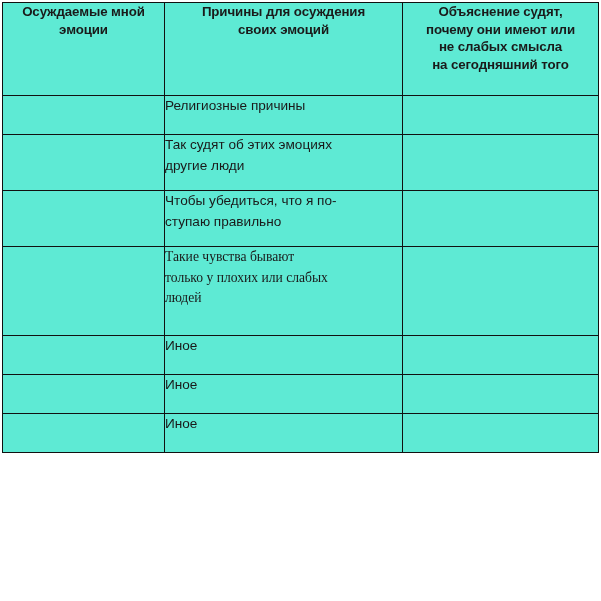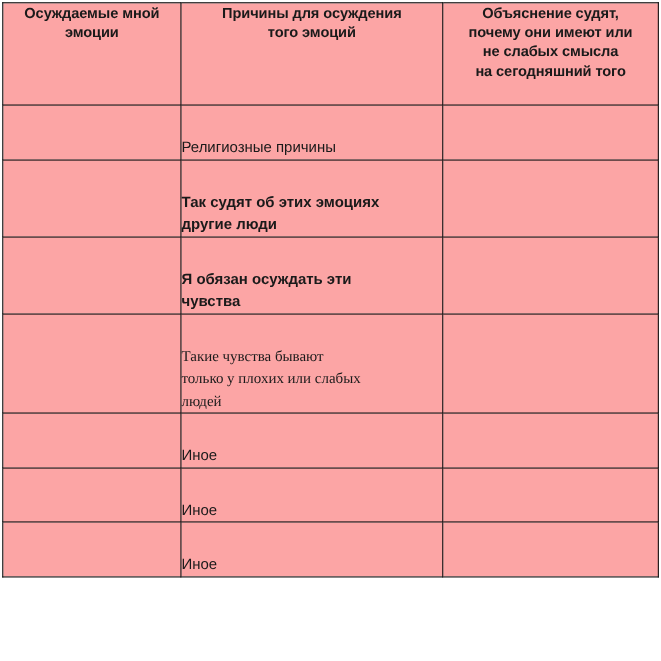--- a/index.html
+++ b/index.html
@@ -35,21 +35,21 @@
 
   table.worksheet col.c1 { width: 162px; }
   table.worksheet col.c2 { width: 238px; }
   table.worksheet col.c3 { width: 196px; }
 
   table.worksheet th,
   table.worksheet td {
     border: 1.5px solid #111111;
     padding: 0;
     vertical-align: top;
-    background: #fca5a5;
+    background: #5eead4;
   }
 
   
   thead th {
     height: 92px;
     text-align: center;
     vertical-align: middle;
     font-weight: bold;
     font-size: 13.3px;
     line-height: 17.5px;
@@ -62,27 +62,26 @@
   tbody td {
     font-size: 13.6px;
     line-height: 20.5px;
     font-weight: normal;
     padding: 7px 8px 7px 9px;
   }
   tbody td.col-emotion { padding: 0; }
   tbody td.col-explain { padding: 0; }
 
   tbody tr.h1 td { height: 38px; }
-  tbody tr.h2 td { height: 55px; font-weight: bold; }
+  tbody tr.h2 td { height: 55px; }
   tbody tr.h3 td { height: 88px; font-family: Liberation Serif, serif; }
 
   .reason-text {
     display: block;
     white-space: pre-line;
-    margin-top: 28px;
   }
 
   
   .blank { display: block; min-height: 1px; }
 </style>
 </head>
 <body>
 
 <div class="sheet">
 
@@ -94,21 +93,21 @@
     </colgroup>
 
     <thead>
       <tr>
         <th>
           <span class="hline">Осуждаемые мной</span>
           <span class="hline">эмоции</span>
         </th>
         <th>
           <span class="hline">Причины для осуждения</span>
-          <span class="hline">того эмоций</span>
+          <span class="hline">своих эмоций</span>
         </th>
         <th>
           <span class="hline">Объяснение судят,</span>
           <span class="hline">почему они имеют или</span>
           <span class="hline">не слабых смысла</span>
           <span class="hline">на сегодняшний того</span>
         </th>
       </tr>
     </thead>
 
@@ -133,34 +132,34 @@
           </td>
         <td>
             <span class="reason-text">Так судят об этих эмоциях
 другие люди</span>
           </td>
         <td class="col-explain">
             <span class="blank"></span>
           </td>
       </tr>
 
-
-
       <tr class="h2">
         <td class="col-emotion">
             <span class="blank"></span>
           </td>
         <td>
-            <span class="reason-text">Я обязан осуждать эти
-чувства</span>
-          </td>
-        <td class="col-explain">
-            <span class="blank"></span>
-          </td>
-      </tr>
+            <span class="reason-text">Чтобы убедиться, что я по-
+ступаю правильно</span>
+          </td>
+        <td class="col-explain">
+            <span class="blank"></span>
+          </td>
+      </tr>
+
+
 
       <tr class="h3">
         <td class="col-emotion">
             <span class="blank"></span>
           </td>
         <td>
             <span class="reason-text">Такие чувства бывают
 только у плохих или слабых
 людей</span>
           </td>

